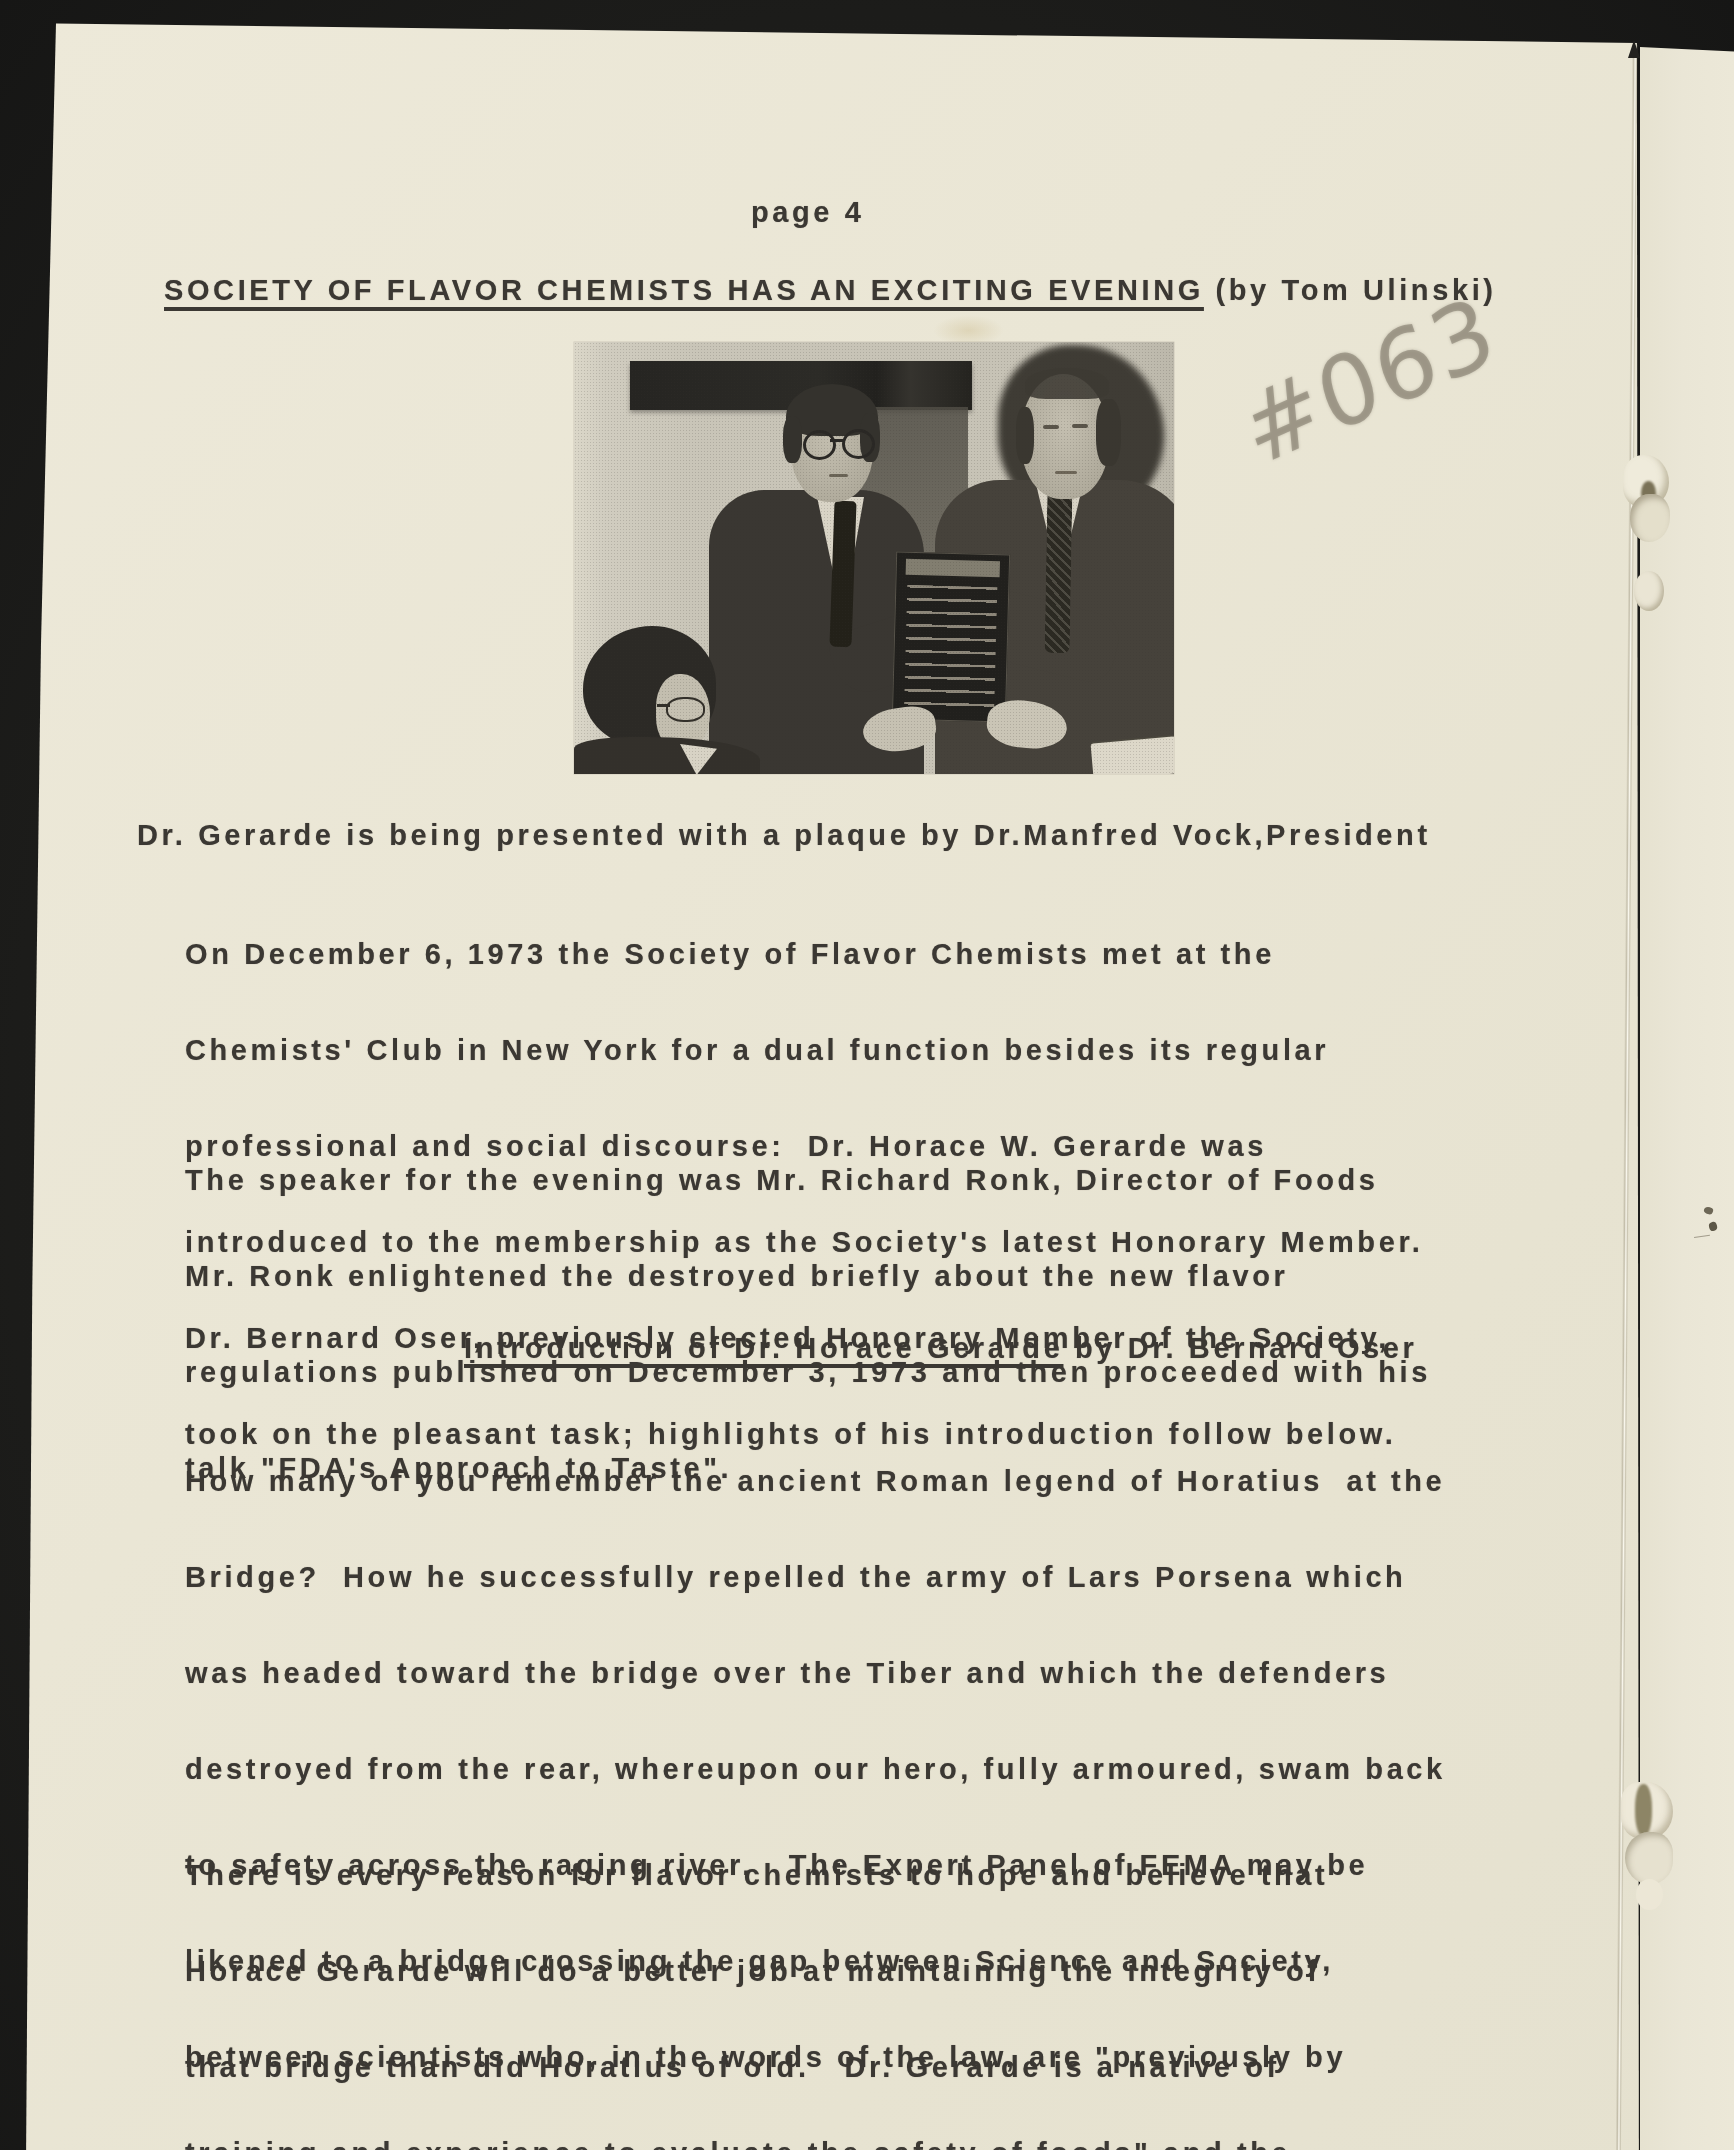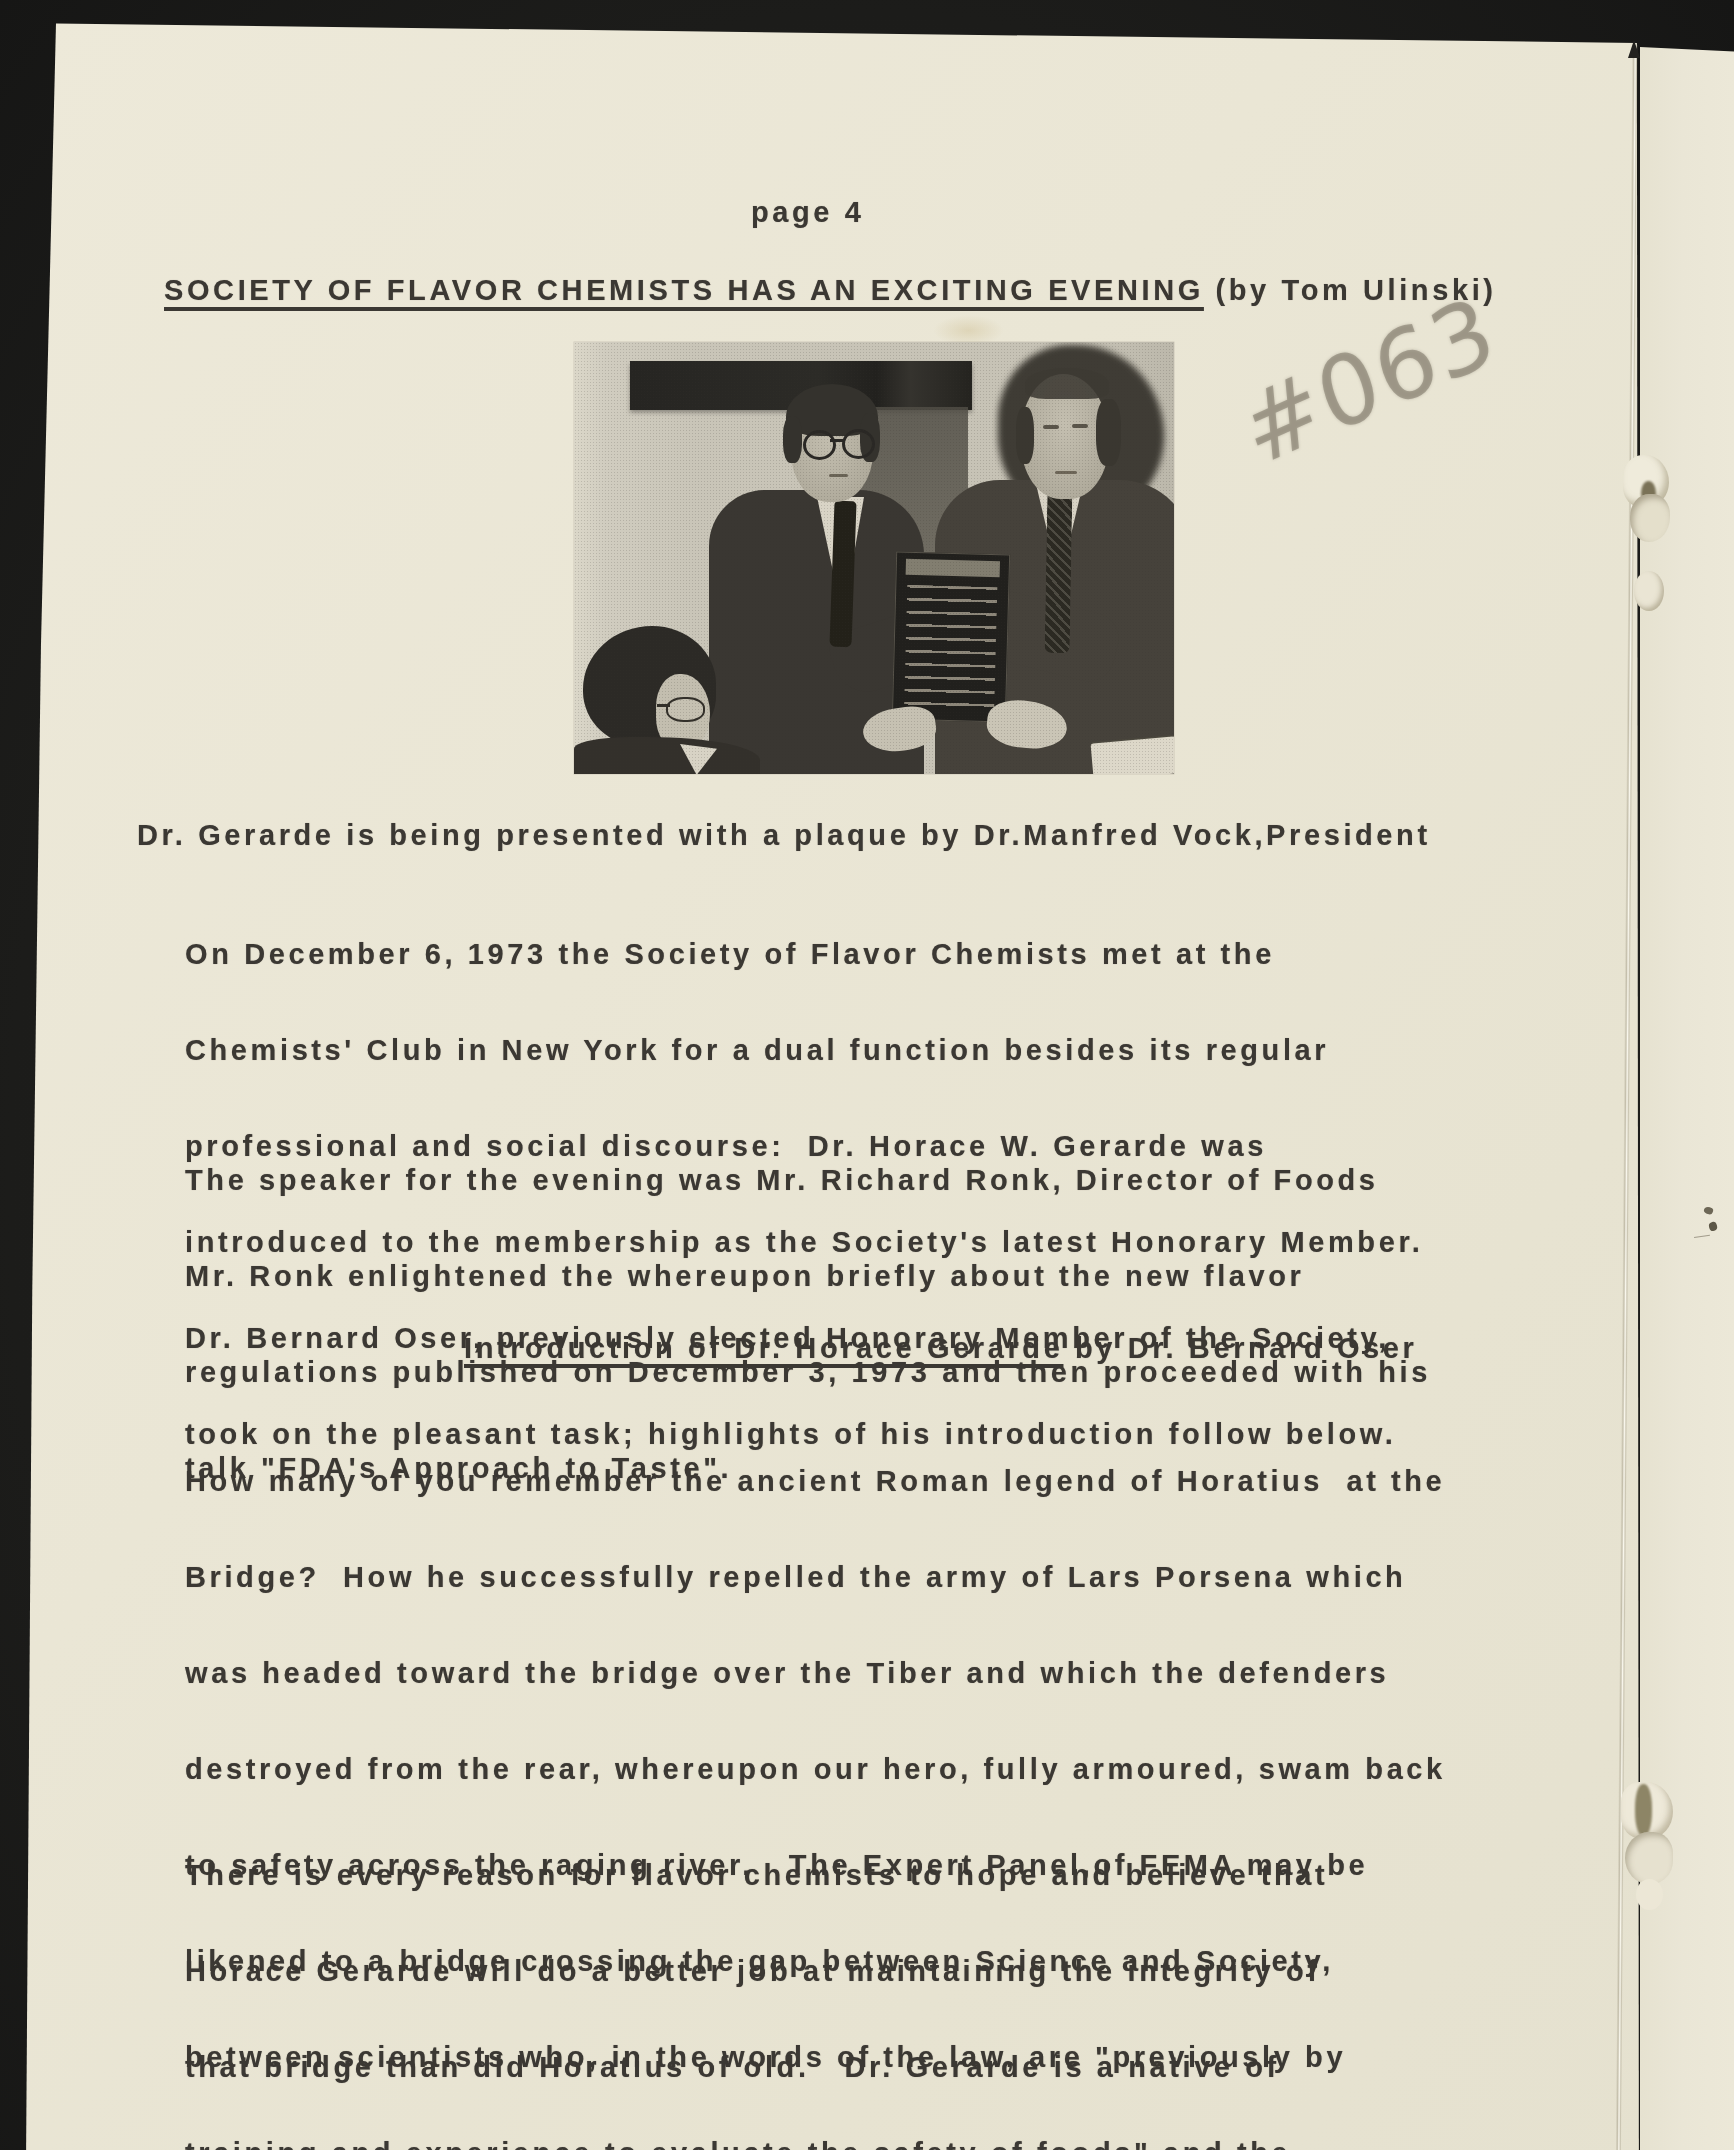--- a/index.html
+++ b/index.html
@@ -195,21 +195,21 @@
     <div>On December 6, 1973 the Society of Flavor Chemists met at the</div>
     <div>Chemists' Club in New York for a dual function besides its regular</div>
     <div>professional and social discourse:  Dr. Horace W. Gerarde was</div>
     <div>introduced to the membership as the Society's latest Honorary Member.</div>
     <div>Dr. Bernard Oser, previously elected Honorary Member of the Society,</div>
     <div>took on the pleasant task; highlights of his introduction follow below.</div>
   </div>
 
   <div class="tw para" style="left:145px; top:1100px;">
     <div>The speaker for the evening was Mr. Richard Ronk, Director of Foods</div>
-    <div>Mr. Ronk enlightened the whereupon briefly about the new flavor</div>
+    <div>Mr. Ronk enlightened the destroyed briefly about the new flavor</div>
     <div>regulations published on December 3, 1973 and then proceeded with his</div>
     <div>talk "FDA's Approach to Taste".</div>
   </div>
 
   <div class="tw" style="left:464px; top:1332px;"><span class="u2">Introduction of Dr. Horace Gerarde</span><span> by Dr. Bernard Oser</span></div>
 
   <div class="tw para" style="left:145px; top:1401px;">
     <div>How many of you remember the ancient Roman legend of Horatius  at the</div>
     <div>Bridge?  How he successfully repelled the army of Lars Porsena which</div>
     <div>was headed toward the bridge over the Tiber and which the defenders</div>

